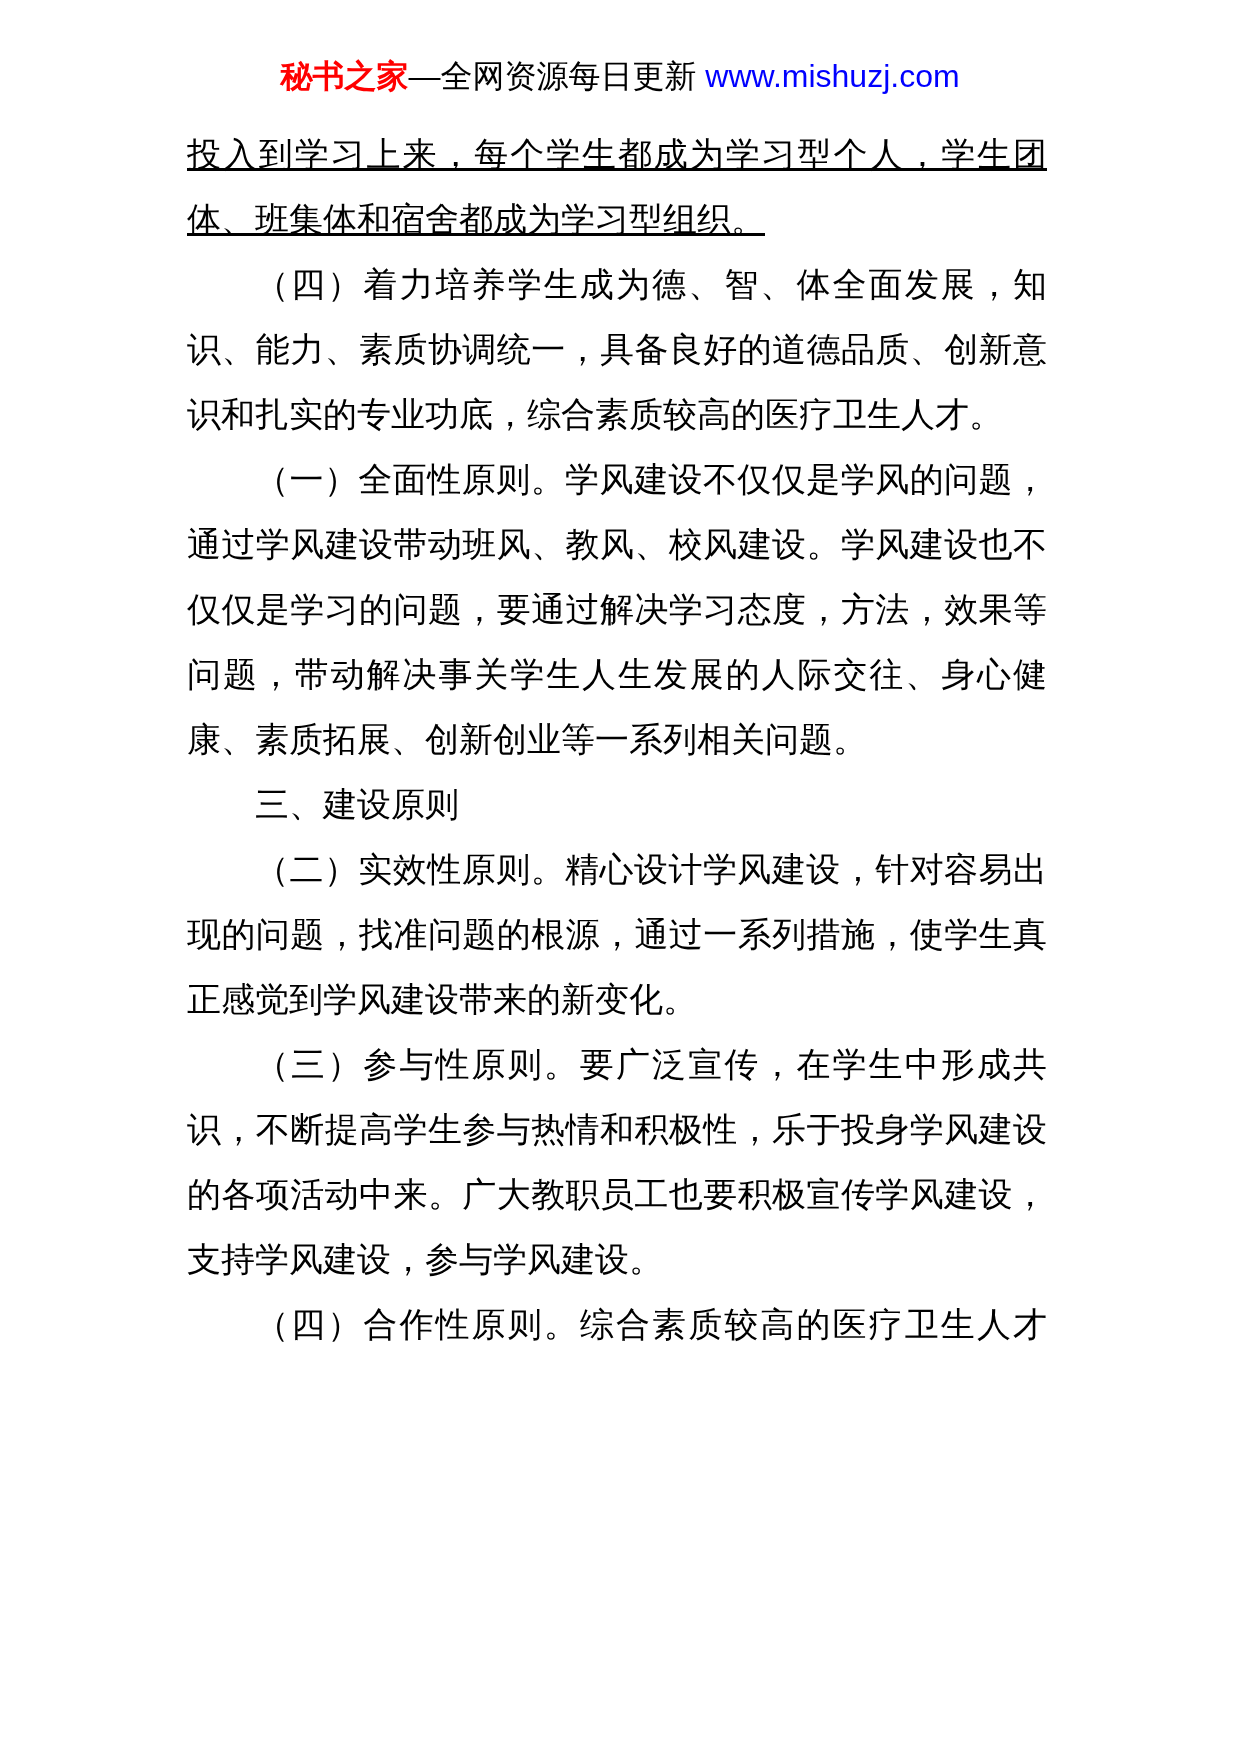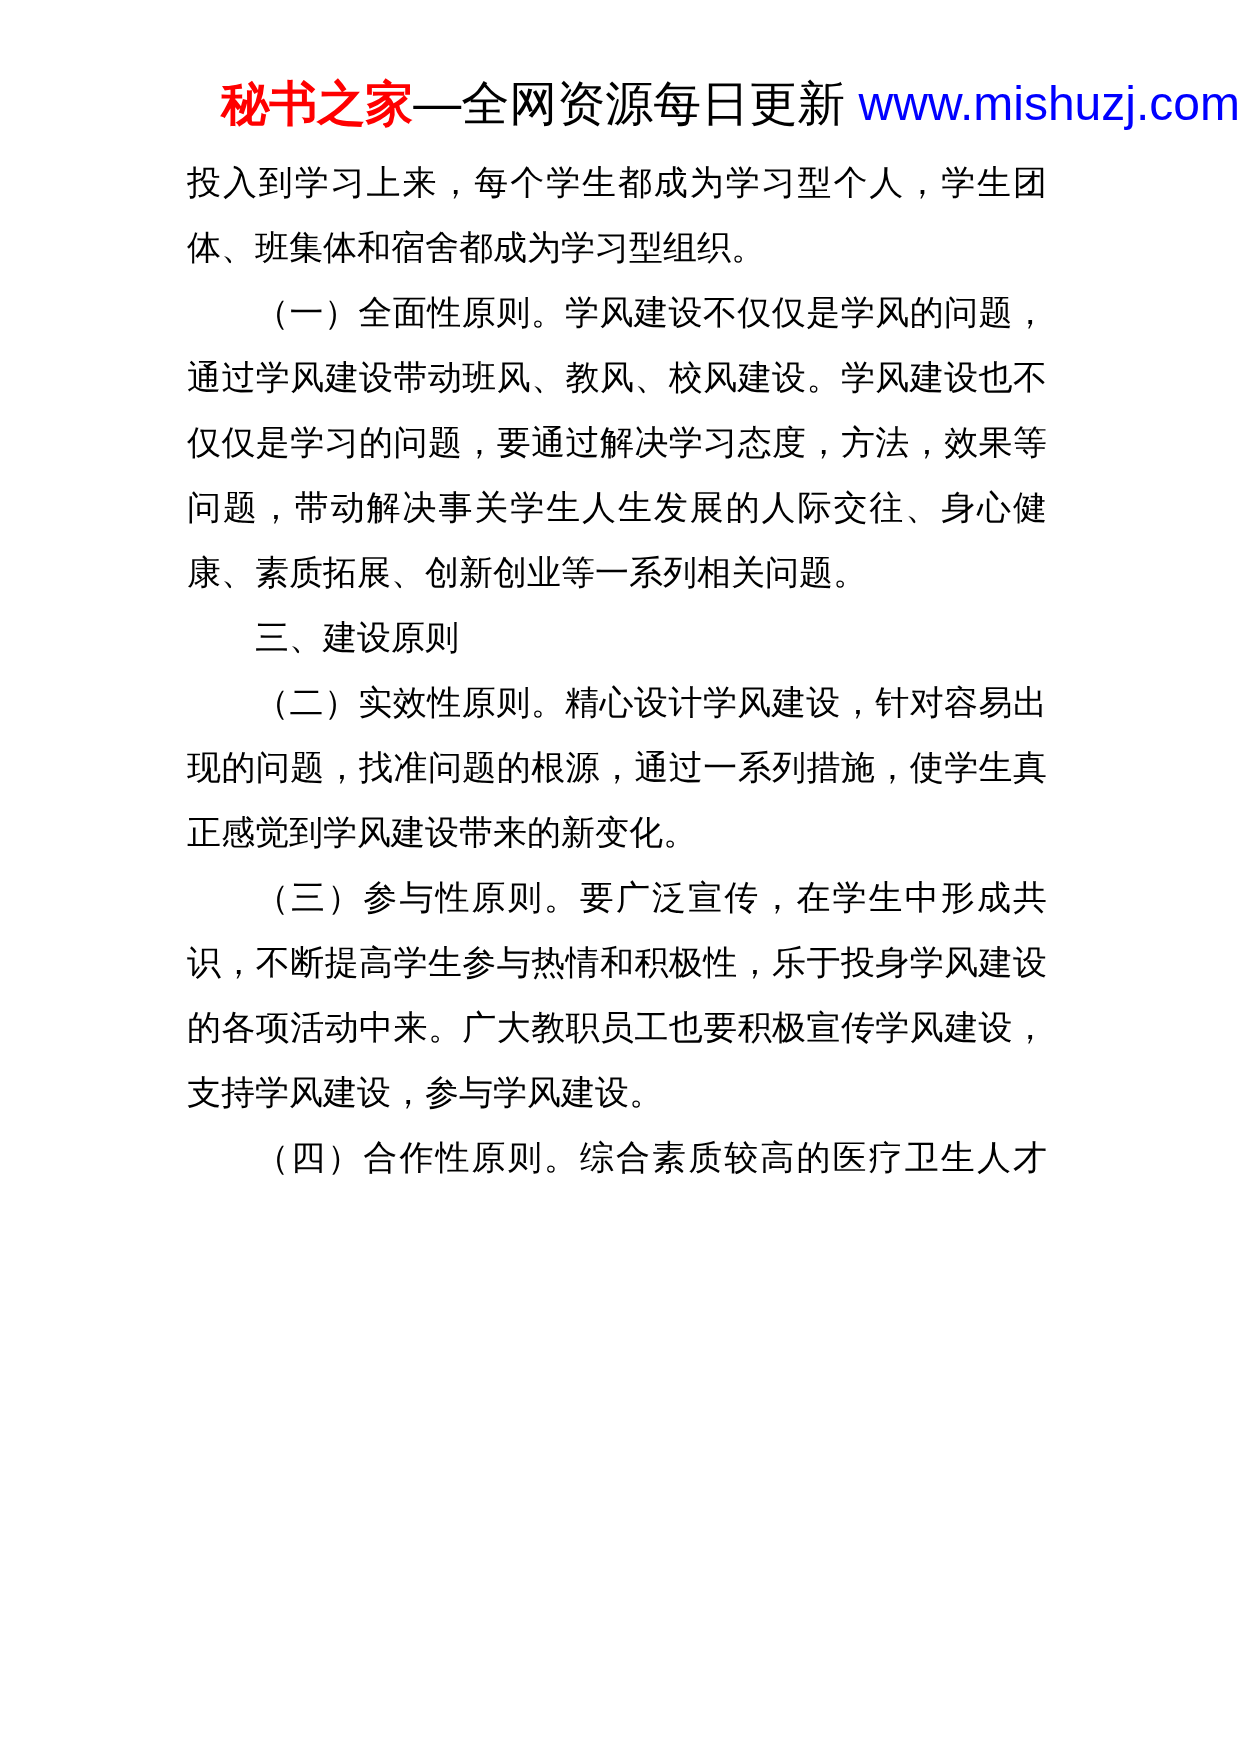--- a/index.html
+++ b/index.html
@@ -11,23 +11,23 @@
   .page {
     position: relative;
     width: 1240px;
     height: 1754px;
     background: #ffffff;
     overflow: hidden;
     font-family: "Liberation Sans", "DejaVu Sans", sans-serif;
     color: #000000;
   }
   .header {
-    padding-top: 80px;
-    text-align: right;
-    font-size: 48px;
+    padding-top: 52px;
+    text-align: center;
+    font-size: 32px;
     line-height: 48px;
     white-space: nowrap;
   }
   .brand {
     color: #ff0000;
     font-weight: bold;
   }
   .tagline {
     color: #000000;
   }
@@ -46,35 +46,37 @@
     word-break: normal;
     line-break: auto;
   }
   .doc-body p {
     margin: 0;
     padding: 0;
     text-indent: 2em;
   }
   .doc-body p.no-indent {
     text-indent: 0;
+    text-decoration: underline;
   }
   .doc-body p.continued {
     
     text-align-last: justify;
   }
 </style>
 </head>
 <body>
 
 <div class="page">
 
   <div class="header"><span class="brand">秘书之家</span><span class="tagline">—全网资源每日更新 </span><a class="url">www.mishuzj.com</a></div>
 
   <div class="doc-body">
     <p class="no-indent">投入到学习上来，每个学生都成为学习型个人，学生团体、班集体和宿舍都成为学习型组织。</p>
+    <p>（四）着力培养学生成为德、智、体全面发展，知识、能力、素质协调统一，具备良好的道德品质、创新意识和扎实的专业功底，综合素质较高的医疗卫生人才。</p>
     <p>（一）全面性原则。学风建设不仅仅是学风的问题，通过学风建设带动班风、教风、校风建设。学风建设也不仅仅是学习的问题，要通过解决学习态度，方法，效果等问题，带动解决事关学生人生发展的人际交往、身心健康、素质拓展、创新创业等一系列相关问题。</p>
     <p>三、建设原则</p>
     <p>（二）实效性原则。精心设计学风建设，针对容易出现的问题，找准问题的根源，通过一系列措施，使学生真正感觉到学风建设带来的新变化。</p>
     <p>（三）参与性原则。要广泛宣传，在学生中形成共识，不断提高学生参与热情和积极性，乐于投身学风建设的各项活动中来。广大教职员工也要积极宣传学风建设，支持学风建设，参与学风建设。</p>
     <p class="continued">（四）合作性原则。综合素质较高的医疗卫生人才</p>
   </div>
 
 </div>
 
 </body></html>

